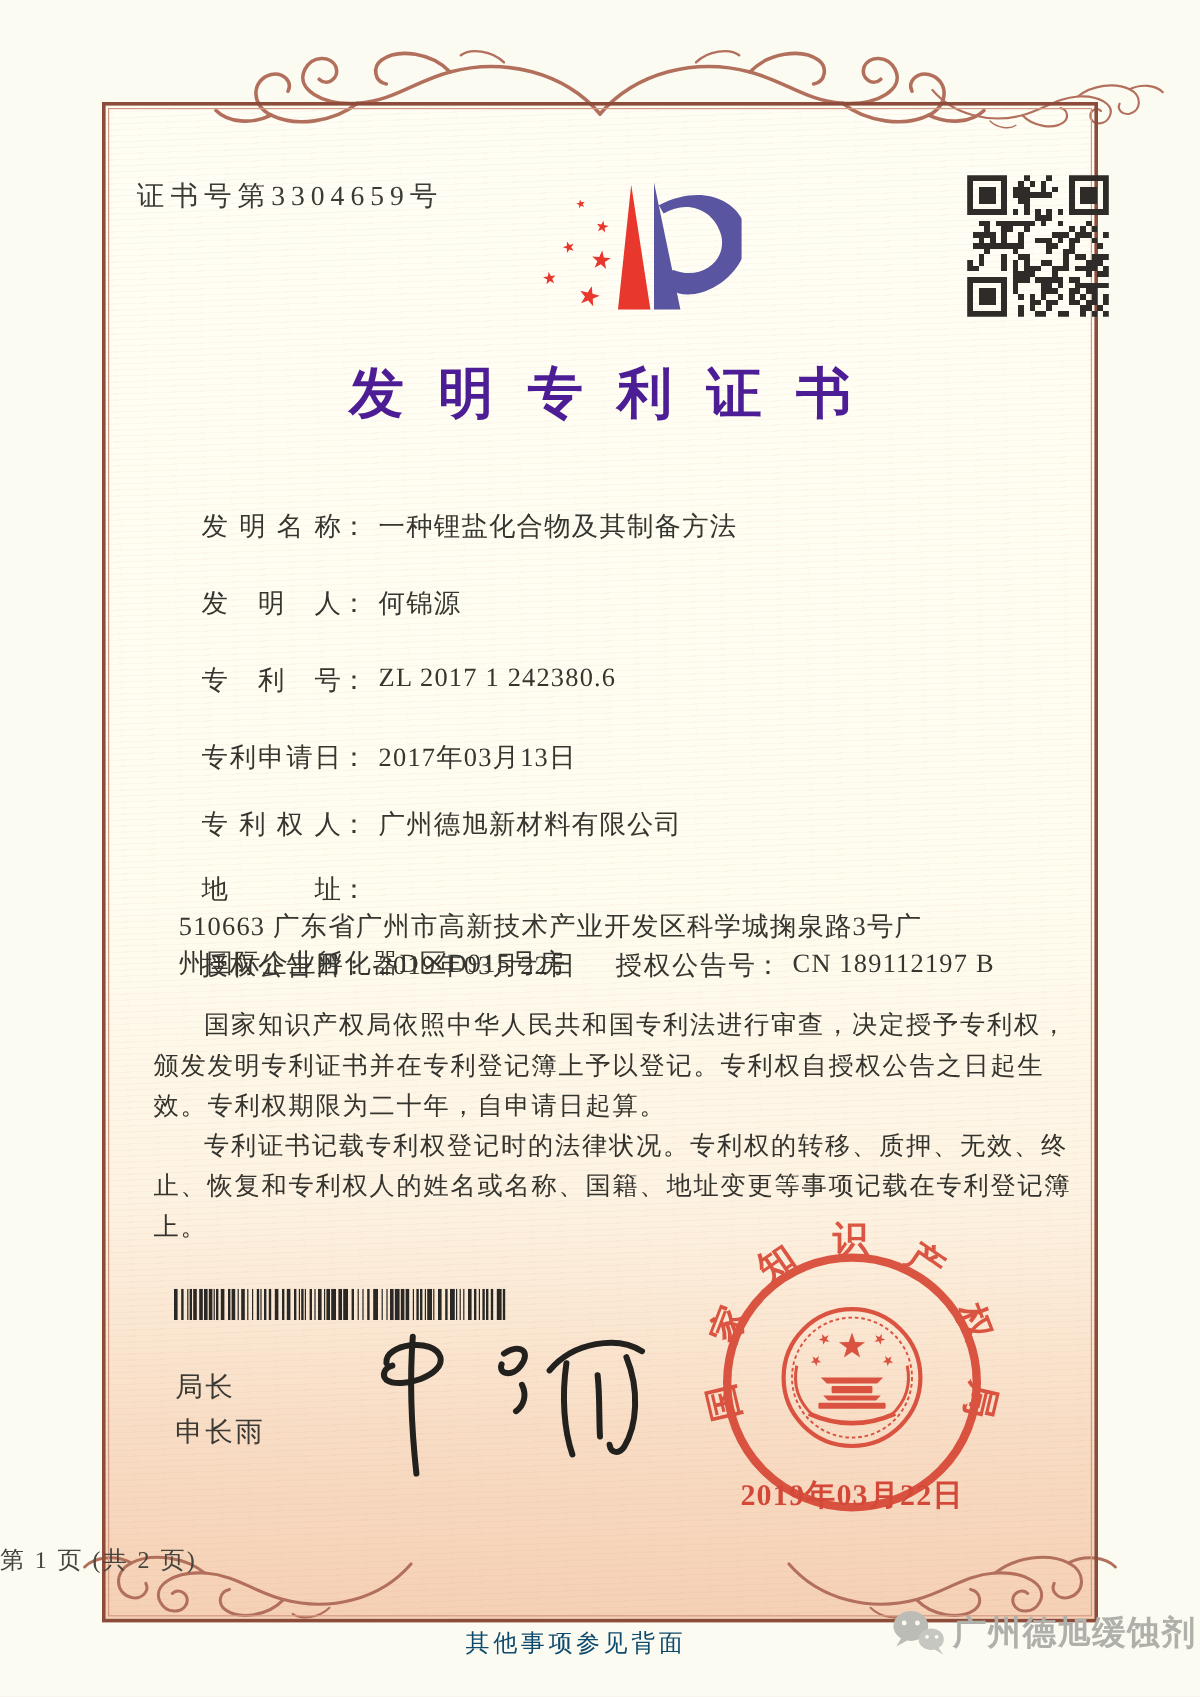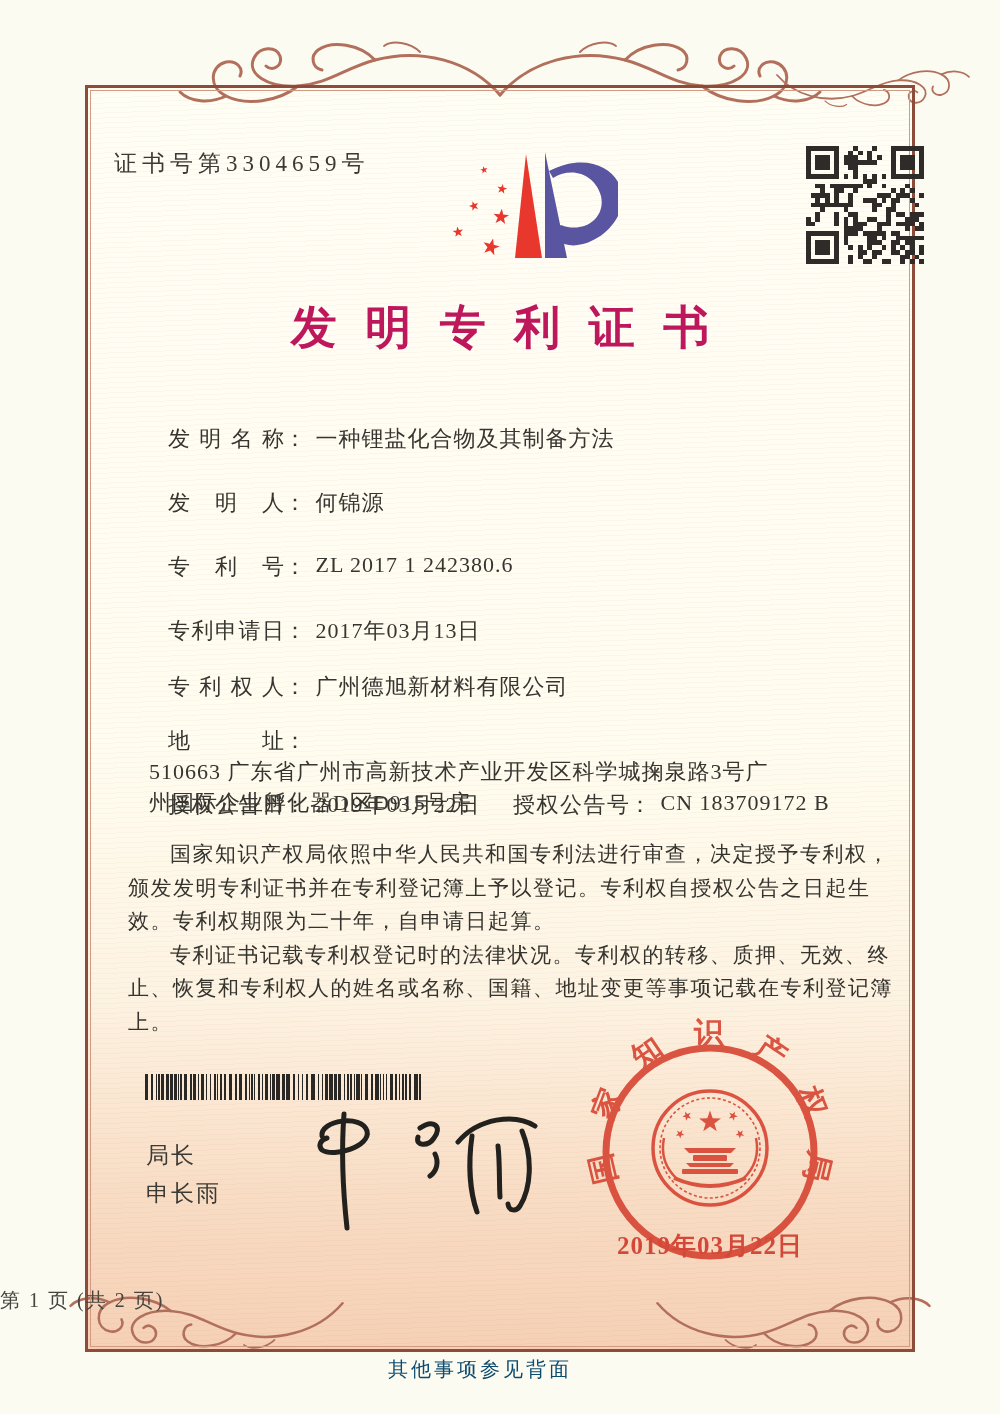--- a/index.html
+++ b/index.html
@@ -24,21 +24,21 @@
   }
   .orn { position:absolute; left:0; pointer-events:none; }
   .cert-no {
     position:absolute; left:114px; top:148px; font-size:23px; color:#3b3a34;
     letter-spacing:5px;
   }
   .logo { position:absolute; left:438px; top:146px; }
   .qr { position:absolute; left:806px; top:146px; }
   .title {
     position:absolute; left:0; top:297px; width:1000px; text-align:center;
-    font-size:46px; font-weight:600; color:#be185d;
+    font-size:46px; font-weight:600; color:#4c1d95;
     letter-spacing:.62em; text-indent:.62em;
   }
   .row { position:absolute; left:145px; width:770px; font-size:22px; color:#363530; }
   .lbl { display:inline-block; width:116px; text-align:justify; text-align-last:justify; vertical-align:top;margin-left:23px; }
   .colon { display:inline-block; vertical-align:top; }
   .val { display:inline-block; vertical-align:top; margin-left:4px; letter-spacing:1px; }
   .val-wrap { width:640px; line-height:31px; }
   .second-col { position:absolute; left:345px; top:0; }
   .paras {
     position:absolute; left:128px; top:838px; width:780px;
@@ -422,21 +422,21 @@
   </div>
   <div class="row" style="top:726px">
     <span class="lbl">地址</span><span class="colon">：</span>
     <span class="val val-wrap">510663 广东省广州市高新技术产业开发区科学城掬泉路3号广州国际企业孵化器D区D915号房</span>
   </div>
   <div class="row" style="top:790px">
     <span class="lbl">授权公告日</span><span class="colon">：</span>
     <span class="val">2019年03月22日</span>
     <span class="second-col">
       <span class="lbl">授权公告号</span><span class="colon">：</span>
-      <span class="val">CN 183709172 B</span>
+      <span class="val">CN 189112197 B</span>
     </span>
   </div>
 
   <div class="paras">
     <p>国家知识产权局依照中华人民共和国专利法进行审查，决定授予专利权，颁发发明专利证书并在专利登记簿上予以登记。专利权自授权公告之日起生效。专利权期限为二十年，自申请日起算。</p>
     <p>专利证书记载专利权登记时的法律状况。专利权的转移、质押、无效、终止、恢复和专利权人的姓名或名称、国籍、地址变更等事项记载在专利登记簿上。</p>
   </div>
 
   <svg class="barcode" id="barcode" width="280" height="26">
       <rect x="0" y="0" width="3" height="26" fill="#2a2825"></rect>
@@ -549,14 +549,27 @@
         <path d="M46,-10 Q51,14 33,31" fill="none" stroke="#d6402e" stroke-width="2.5"></path>
       </g>
       <text x="132" y="236" text-anchor="middle" font-size="25" font-weight="600" fill="#cf3526" letter-spacing="1" style="font-family:'Liberation Serif',serif;">2019年03月22日</text>
     </g>
   </svg>
 
   <div class="page-info">第 1 页 (共 2 页)</div>
 
   <div class="footer-note">其他事项参见背面</div>
 
+  <div class="watermark">
+    <svg width="48" height="42" viewBox="0 0 48 42">
+      <ellipse cx="17" cy="15" rx="14.5" ry="12.5" fill="#bcbcb6"></ellipse>
+      <path d="M9,25 L5,32 L14,27 Z" fill="#bcbcb6"></path>
+      <circle cx="11.5" cy="12.5" r="2" fill="#fcfbf2"></circle>
+      <circle cx="22.5" cy="12.5" r="2" fill="#fcfbf2"></circle>
+      <ellipse cx="34" cy="26" rx="10.5" ry="9" fill="#c7c7c1"></ellipse>
+      <path d="M40,33 L44,39 L36,34 Z" fill="#c7c7c1"></path>
+      <circle cx="30.5" cy="24" r="1.6" fill="#fcfbf2"></circle>
+      <circle cx="38.5" cy="24" r="1.6" fill="#fcfbf2"></circle>
+    </svg>
+    <span class="wm-text">广州德旭缓蚀剂</span>
+  </div>
 
 </div>
 
 </body></html>

